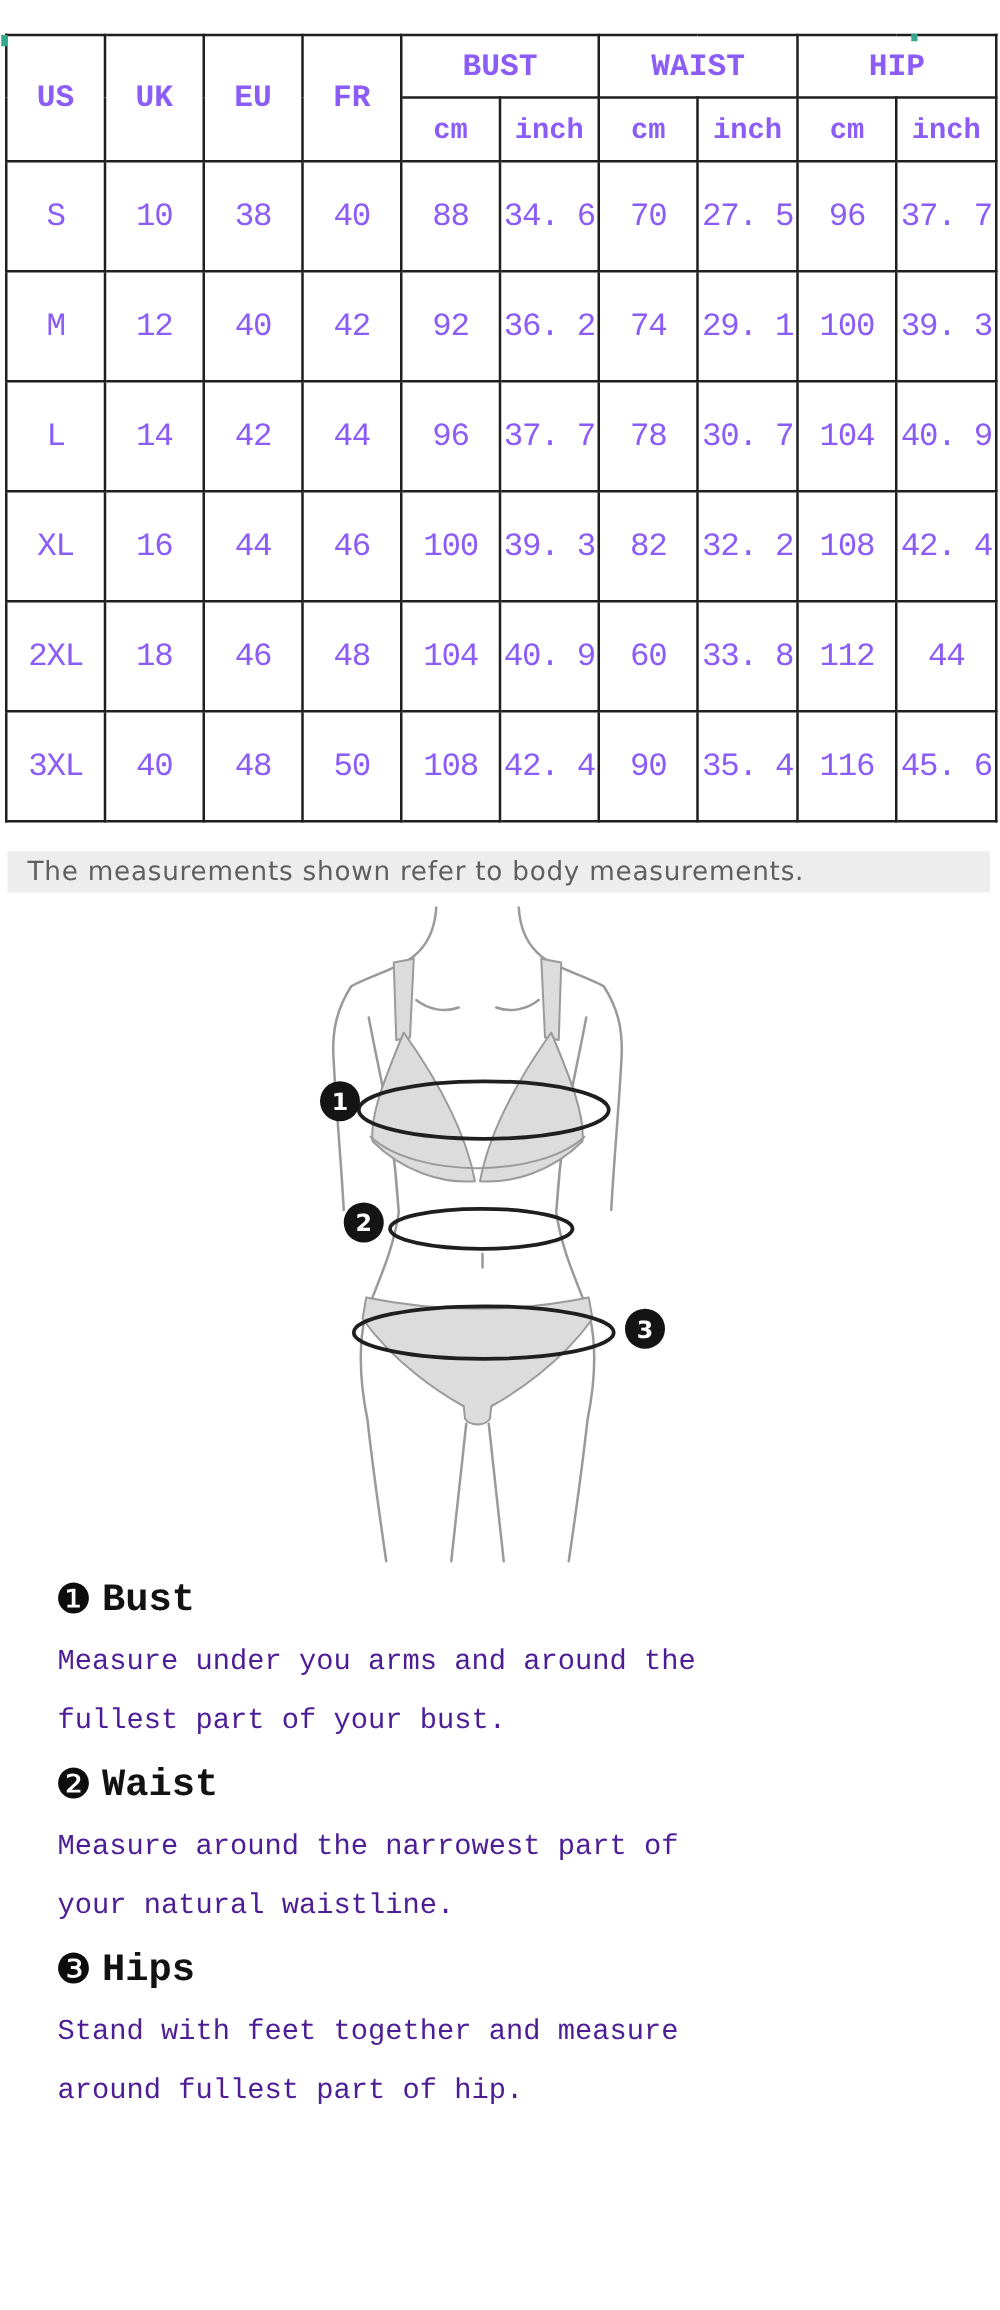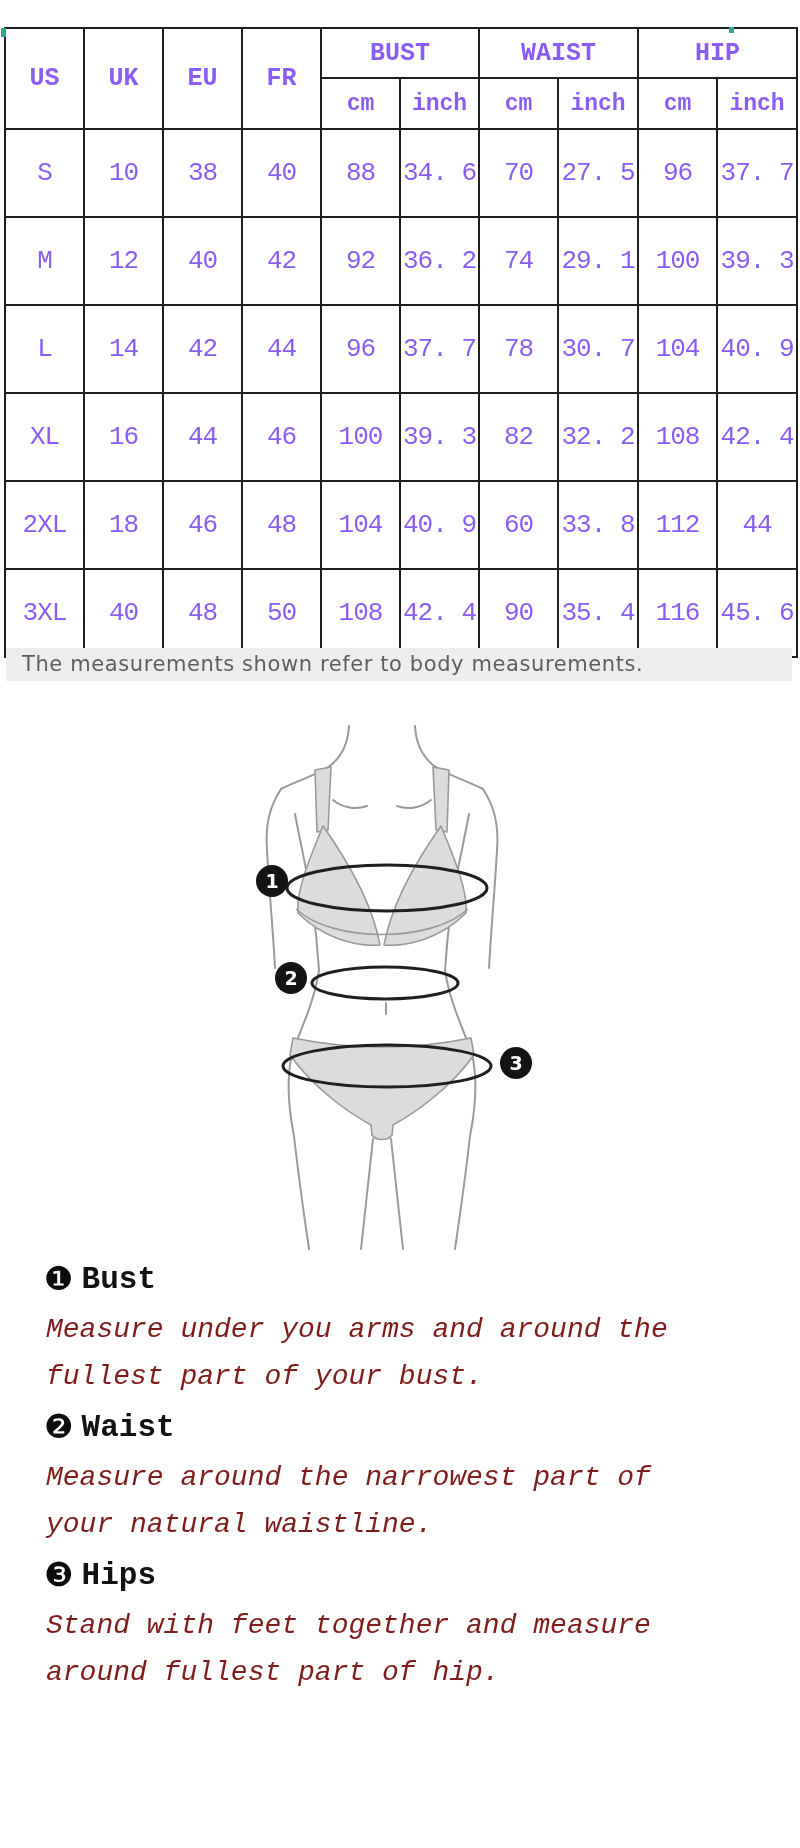--- a/index.html
+++ b/index.html
@@ -20,21 +20,21 @@
   }
   table.size-table th { font-size:25px; font-weight:bold; }
   table.size-table th.sub { font-size:23px; height:49px;margin-left:40px; }
   table.size-table tr.grp th { height:48px; }
   table.size-table td { font-size:26px; font-weight:normal; height:86px; letter-spacing:-1px; }
 
   .corner-tick { position:absolute; background:#35a78c; }
 
   
   .note-band {
-    position:absolute; left:6px; top:648px; width:786px; height:33px;
+    position:absolute; left:6px; top:681px; width:786px; height:33px;
     background:#ededed; box-sizing:border-box; padding-left:16px;
     font-family:"DejaVu Sans","Liberation Sans",sans-serif;
     font-size:21px; line-height:33px; color:#5f5f5f; letter-spacing:0.6px;
     white-space:nowrap;
   }
 
   
   .figure-wrap { position:absolute; left:182px; top:716px; width:400px; height:535px; }
   .figure-wrap svg { display:block; }
 
@@ -43,21 +43,21 @@
   .guide .g-head {
     margin-left:44px; height:54px; line-height:54px;
     font-size:31px; font-weight:bold; white-space:nowrap;
   }
   .guide .g-head .g-marker {
     font-family:"DejaVu Sans",sans-serif; font-weight:normal;
     font-size:33px; vertical-align:-2px; margin-right:8px; color:#0d0d0d;
   }
   .guide .g-line {
     margin-left:46px; height:47px; line-height:47px;
-    font-size:28px; white-space:nowrap; color:#7f1d1d;font-style:italic;
+    font-size:23px; white-space:nowrap; color:#4c1d95;
   }
 </style>
 </head>
 <body>
 
 <div class="page">
 
   <table class="size-table">
     <colgroup>
       <col style="width:79px">

